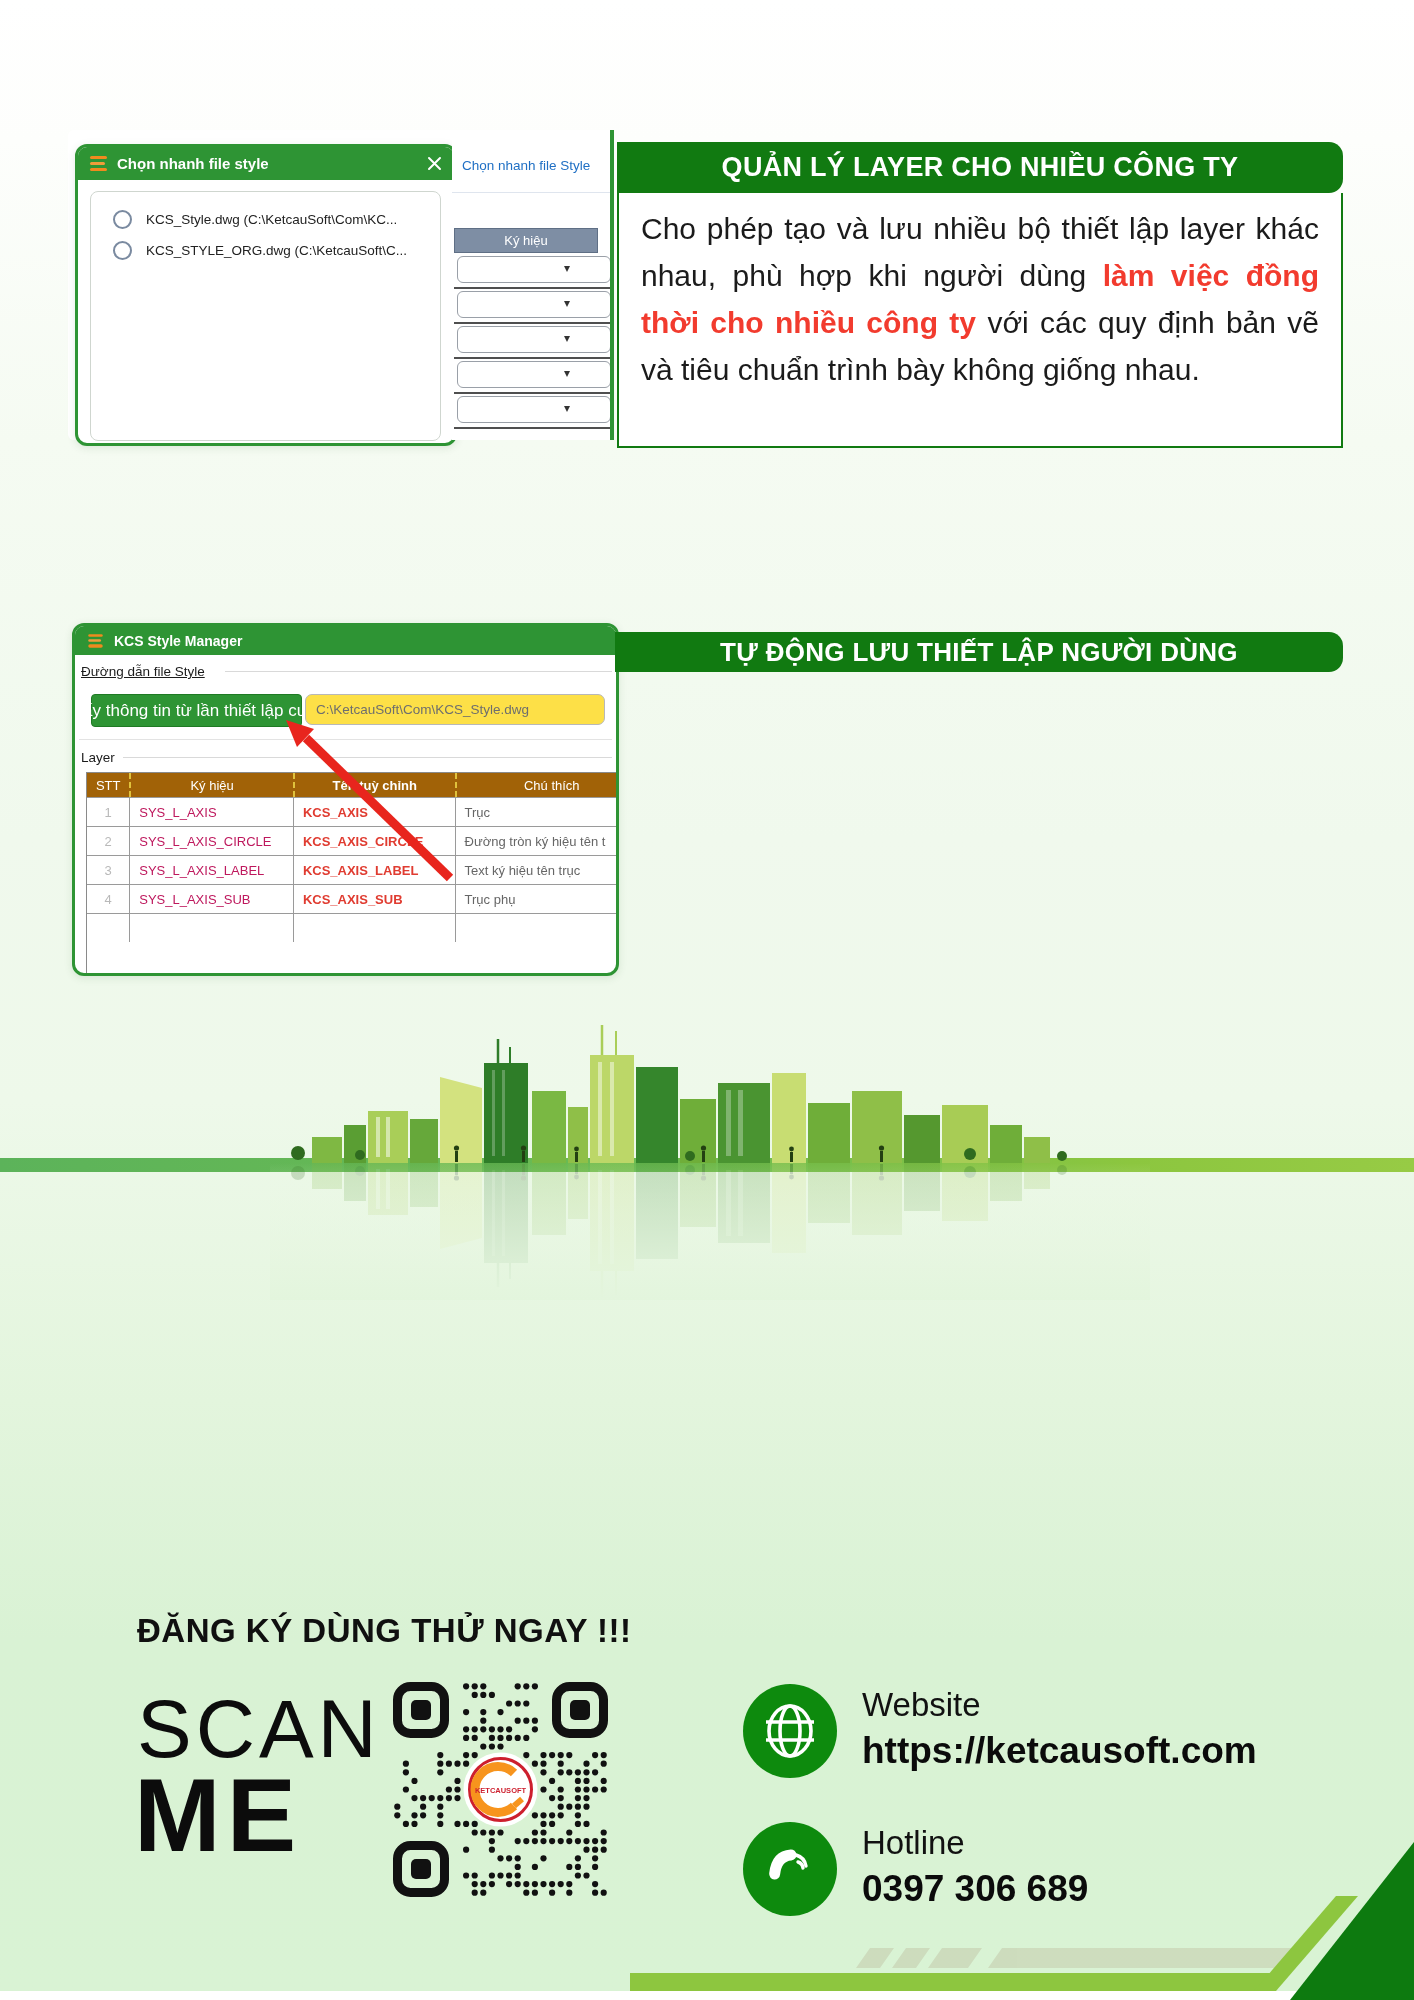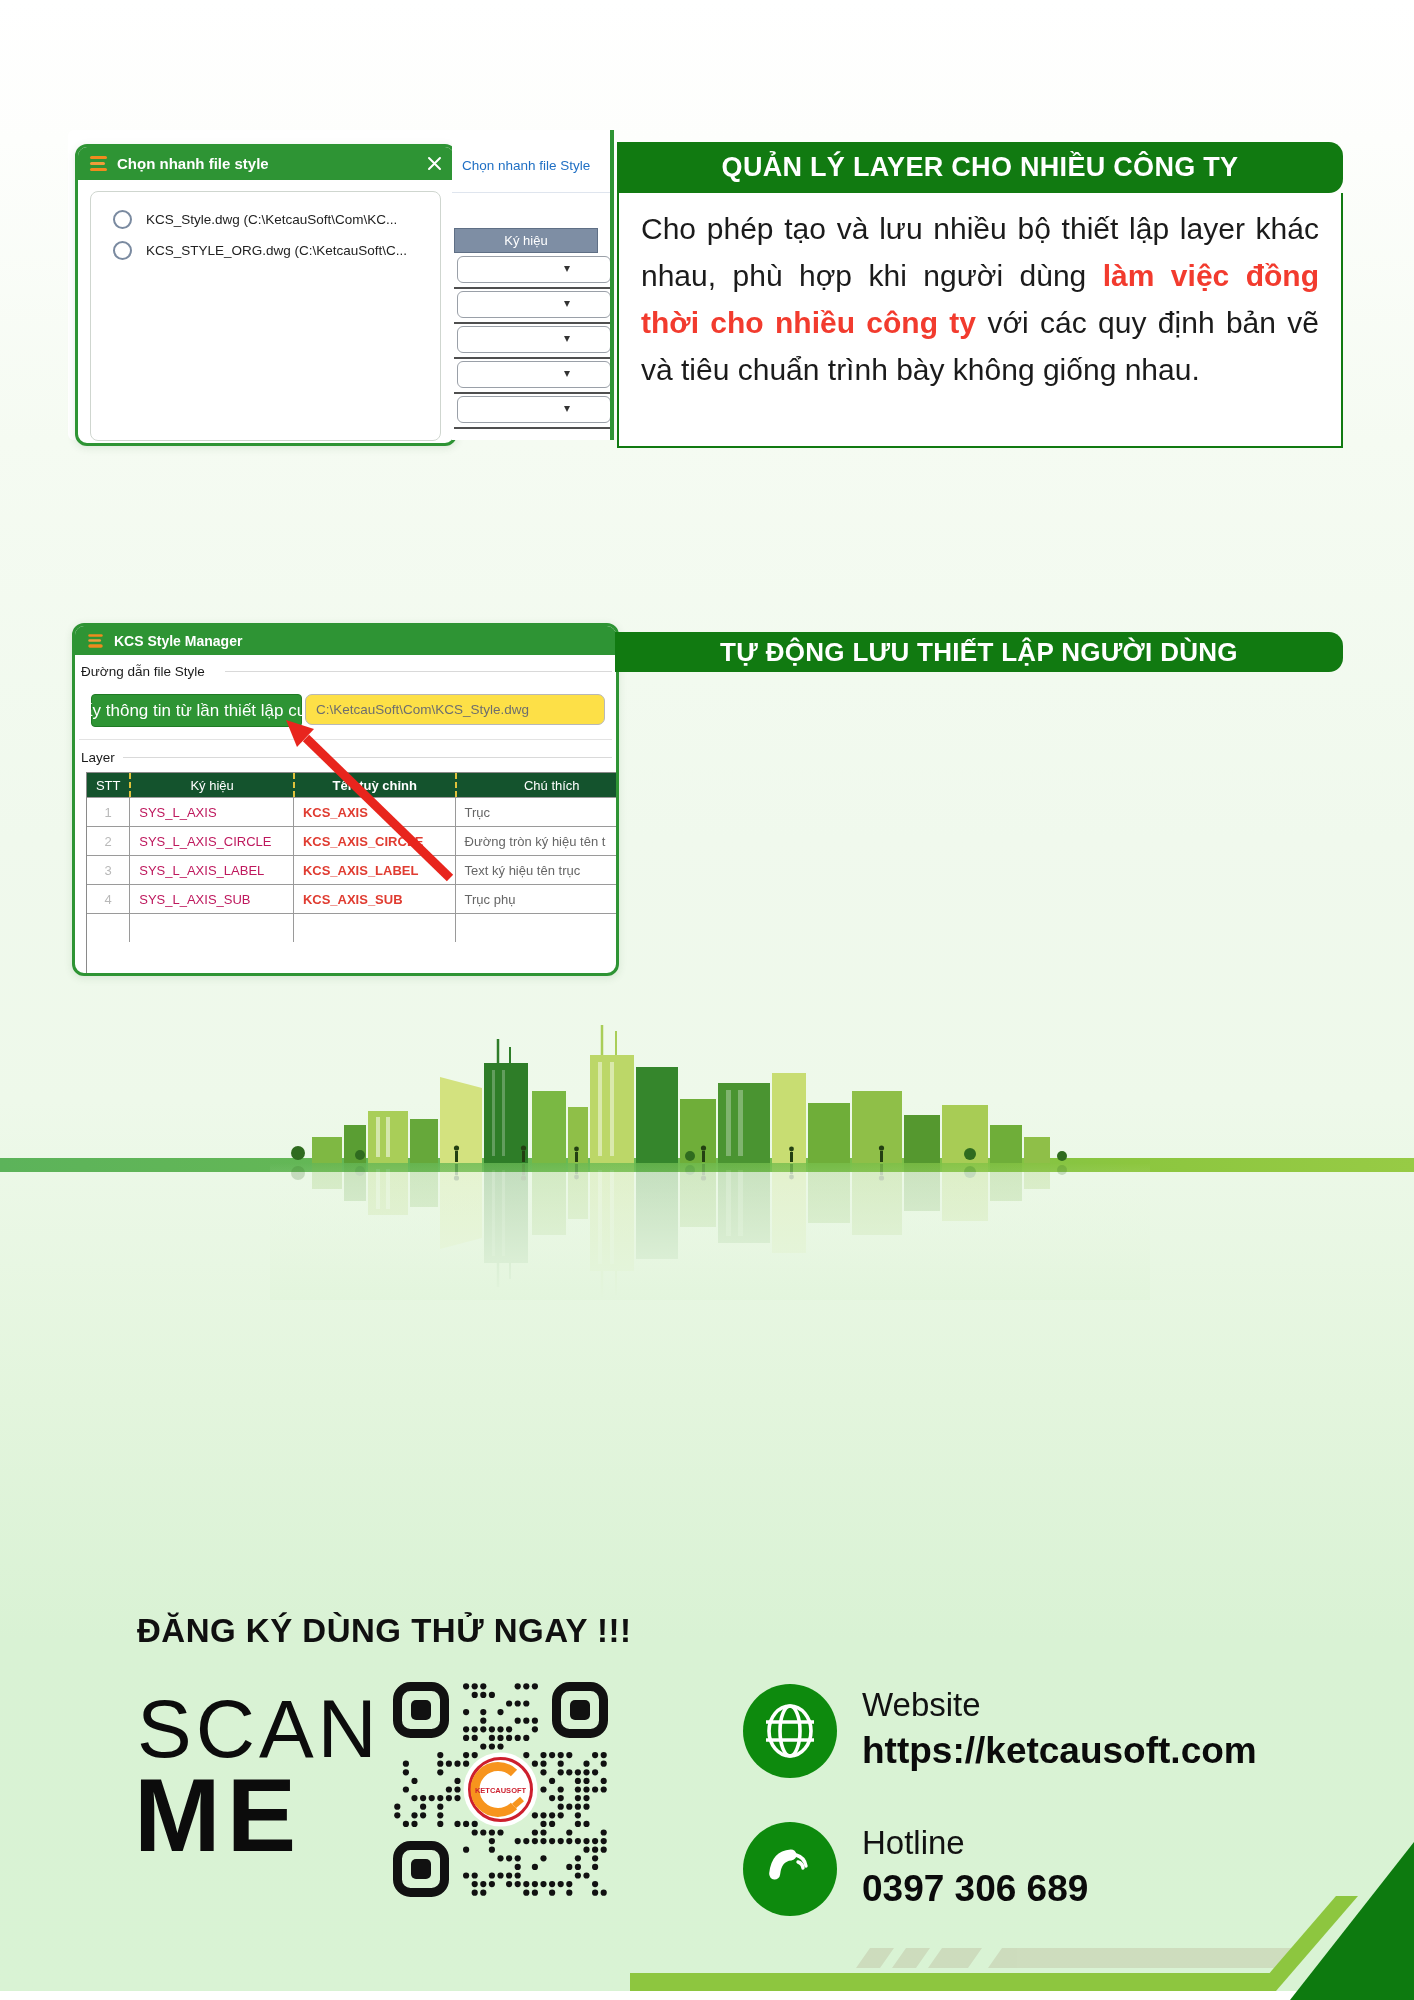--- a/index.html
+++ b/index.html
@@ -40,21 +40,21 @@
   .feat-b .red{color:#f23b2e;font-weight:700;}
 
   
   .grouplabel{position:absolute;font-size:13.5px;color:#1b1b1b;white-space:nowrap;}
   .groupline{position:absolute;height:1px;background:#d9d9d9;}
   .greenbtn{position:absolute;background:#2e9434;border:1px solid #1f7a24;border-radius:4px;color:#fff;
     font-size:17px;display:flex;align-items:center;justify-content:center;cursor:pointer;white-space:nowrap;}
   .pathfield{position:absolute;background:#fde047;border:1px solid #b8b8b8;border-radius:7px;color:#6e6e6e;
     font-size:13.5px;display:flex;align-items:center;padding-left:10px;box-sizing:border-box;white-space:nowrap;overflow:hidden;}
   .tbl{position:absolute;border:1.5px solid #8a8a8a;}
-  .tbl-head{display:flex;background:#14532d;color:#fff;font-size:13px;height:24px;}
+  .tbl-head{display:flex;background:#a16207;color:#fff;font-size:13px;height:24px;}
   .tbl-head .c{display:flex;align-items:center;justify-content:center;box-sizing:border-box;}
   .tbl-head .c + .c{border-left:2px dashed #e0c23c;}
   .trow{display:flex;height:28px;border-top:1.5px solid #9a9a9a;background:#fff;font-size:13px;}
   .trow .c{display:flex;align-items:center;box-sizing:border-box;padding-left:9px;white-space:nowrap;overflow:hidden;}
   .trow .c + .c{border-left:1.5px solid #9a9a9a;}
   .c.w1{width:44px;justify-content:center;padding-left:0;color:#b9b9b9;}
   .c.w2{width:170px;color:#be185d;}
   .c.w3{width:168px;color:#e03c31;font-weight:600;}
   .c.w4{width:200px;color:#666;}
 
@@ -205,21 +205,21 @@
 
   <div class="abs win" style="left:72px;top:623px;width:541px;height:347px;">
     <div class="titlebar" style="height:29px;">
       <span class="burger" style="transform:scale(.85);">
           <i></i>
           <i></i>
           <i></i>
         </span>
       <span class="t" style="font-size:14px;">KCS Style Manager</span>
     </div>
-    <div class="grouplabel" style="left:6px;top:38px;">Đường dẫn file Style</div>
+    <div class="grouplabel" style="left:6px;top:38px;text-decoration:underline;">Đường dẫn file Style</div>
     <div class="groupline" style="left:150px;top:45px;right:4px;"></div>
     <div class="greenbtn" style="left:16px;top:68px;width:209px;height:31px;">Lấy thông tin từ lần thiết lập cuối</div>
     <div class="pathfield" style="left:230px;top:68px;width:300px;height:31px;">C:\KetcauSoft\Com\KCS_Style.dwg</div>
     <div class="groupline" style="left:4px;top:113px;right:4px;background:#e3e3e3;"></div>
     <div class="grouplabel" style="left:6px;top:124px;">Layer</div>
     <div class="groupline" style="left:48px;top:131px;right:4px;"></div>
     <div class="tbl" style="left:11px;top:146px;width:560px;height:200px;">
       <div class="tbl-head">
           <div class="c w1" style="justify-content: center; padding-left: 0px; color: rgb(255, 255, 255);">STT</div>
           <div class="c w2" style="justify-content: center; padding-left: 0px; color: rgb(255, 255, 255);">Ký hiệu</div>

